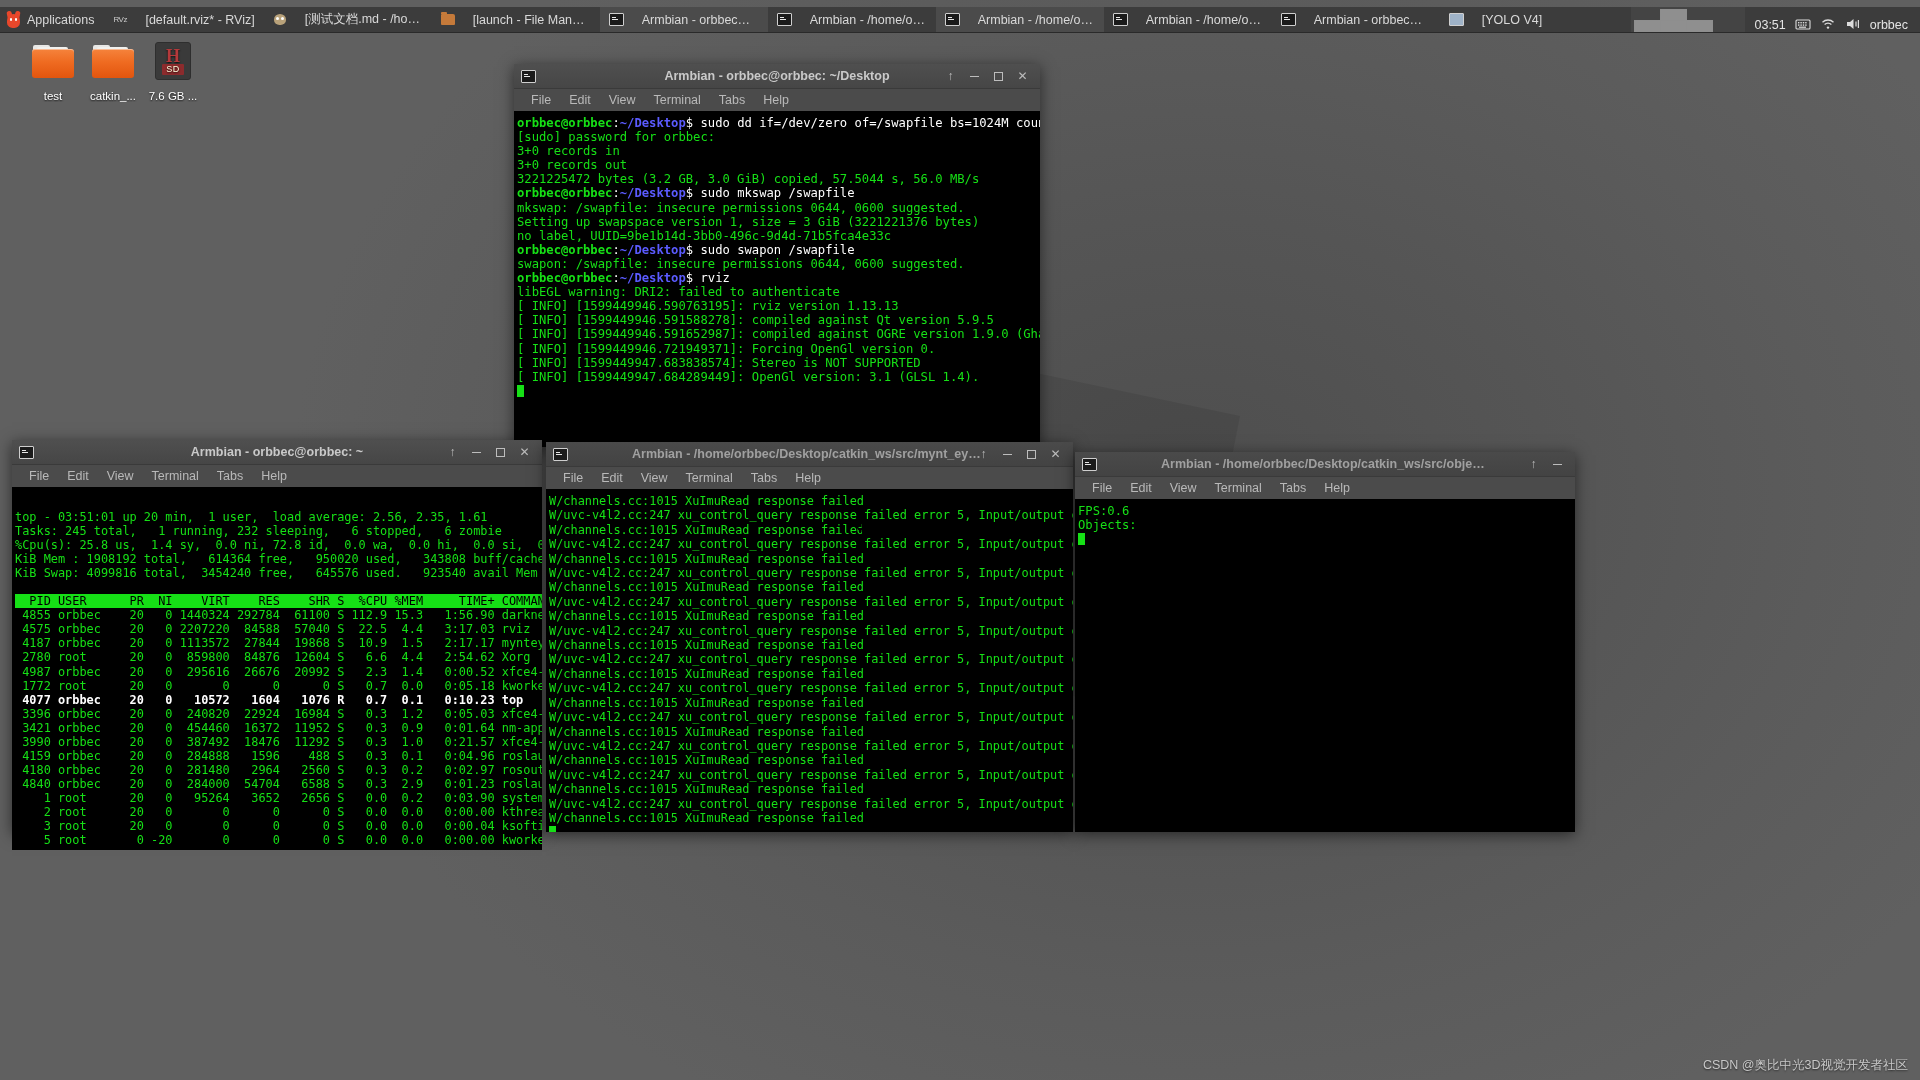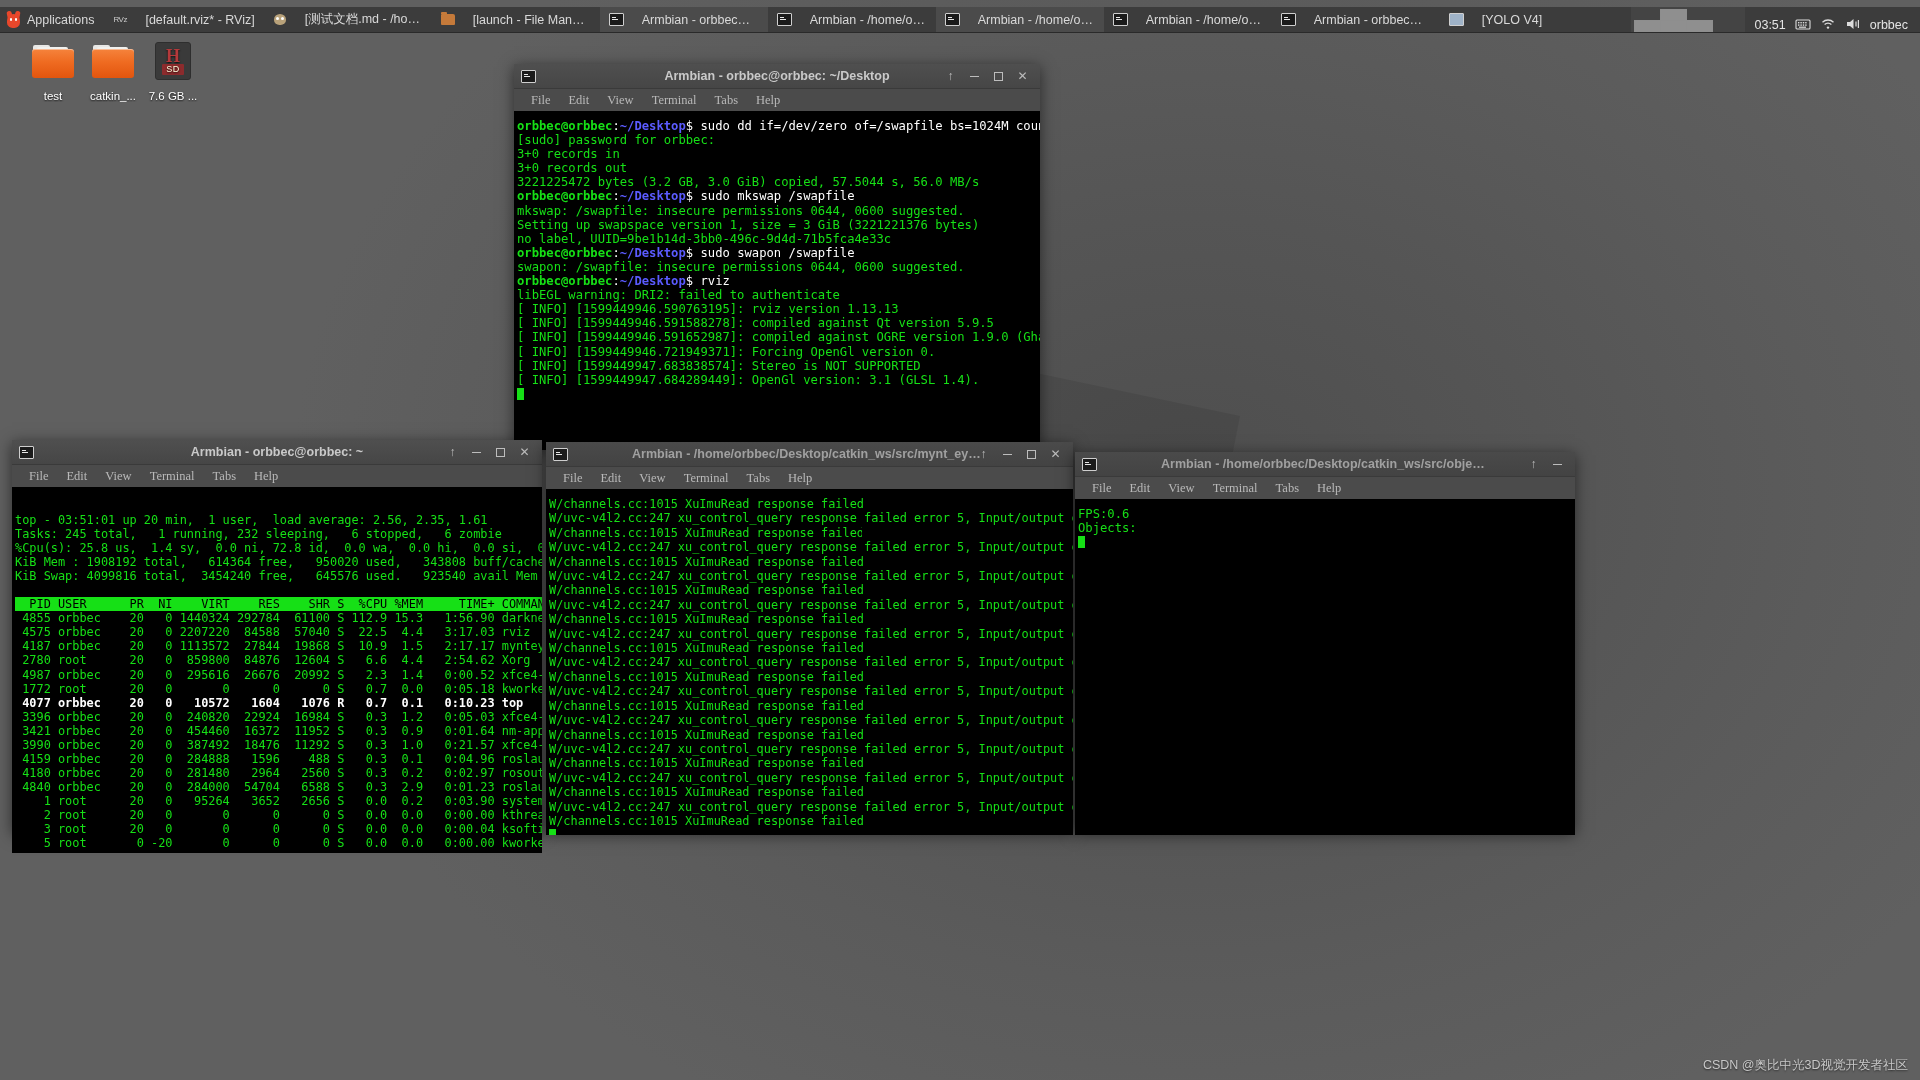--- a/index.html
+++ b/index.html
@@ -91,21 +91,21 @@
   .win .titlebar .wicon{margin-left:7px;}
   .win .titlebar .wtitle{position:absolute;left:0;right:0;text-align:center;
     font-size:12.5px;font-weight:bold;color:#c9c9c9;pointer-events:none;
     white-space:nowrap;overflow:hidden;padding:0 86px;text-overflow:ellipsis;}
   .win.inactive .titlebar .wtitle{color:#a0a0a0;font-weight:bold;}
   .win .wbtns{margin-left:auto;display:flex;align-items:center;gap:11px;padding-right:11px;color:#bdbdbd;font-size:12px;}
   .wbtn{width:13px;height:13px;display:flex;align-items:center;justify-content:center;line-height:1;cursor:pointer;}
   .wbtn .sq{width:7px;height:7px;border:1px solid #bdbdbd;}
   .wbtn .dash{width:9px;height:1px;background:#bdbdbd;}
   .win .menubar{height:22px;display:flex;align-items:center;gap:0;padding-left:8px;
-    background:#4b4b4b;font-size:12.5px;color:#b9b9b9;border-bottom:6px solid #000000;font-family:Liberation Serif, serif;}
+    background:#4b4b4b;font-size:12.5px;color:#b9b9b9;border-bottom:3px solid #000000;}
   .win .menubar span{padding:2px 9px;}
   .term{
     background:#000;color:#16e016;
     font-family:"DejaVu Sans Mono","Liberation Mono",monospace;
     font-size:12.2px;line-height:14.1px;
     padding:2px 0 0 3px;overflow:hidden;white-space:pre;
     position:relative;
   }
   .term .p{color:#16e016;font-weight:bold;}
   .term .d{color:#5b5bff;font-weight:bold;margin-top:36px;}

